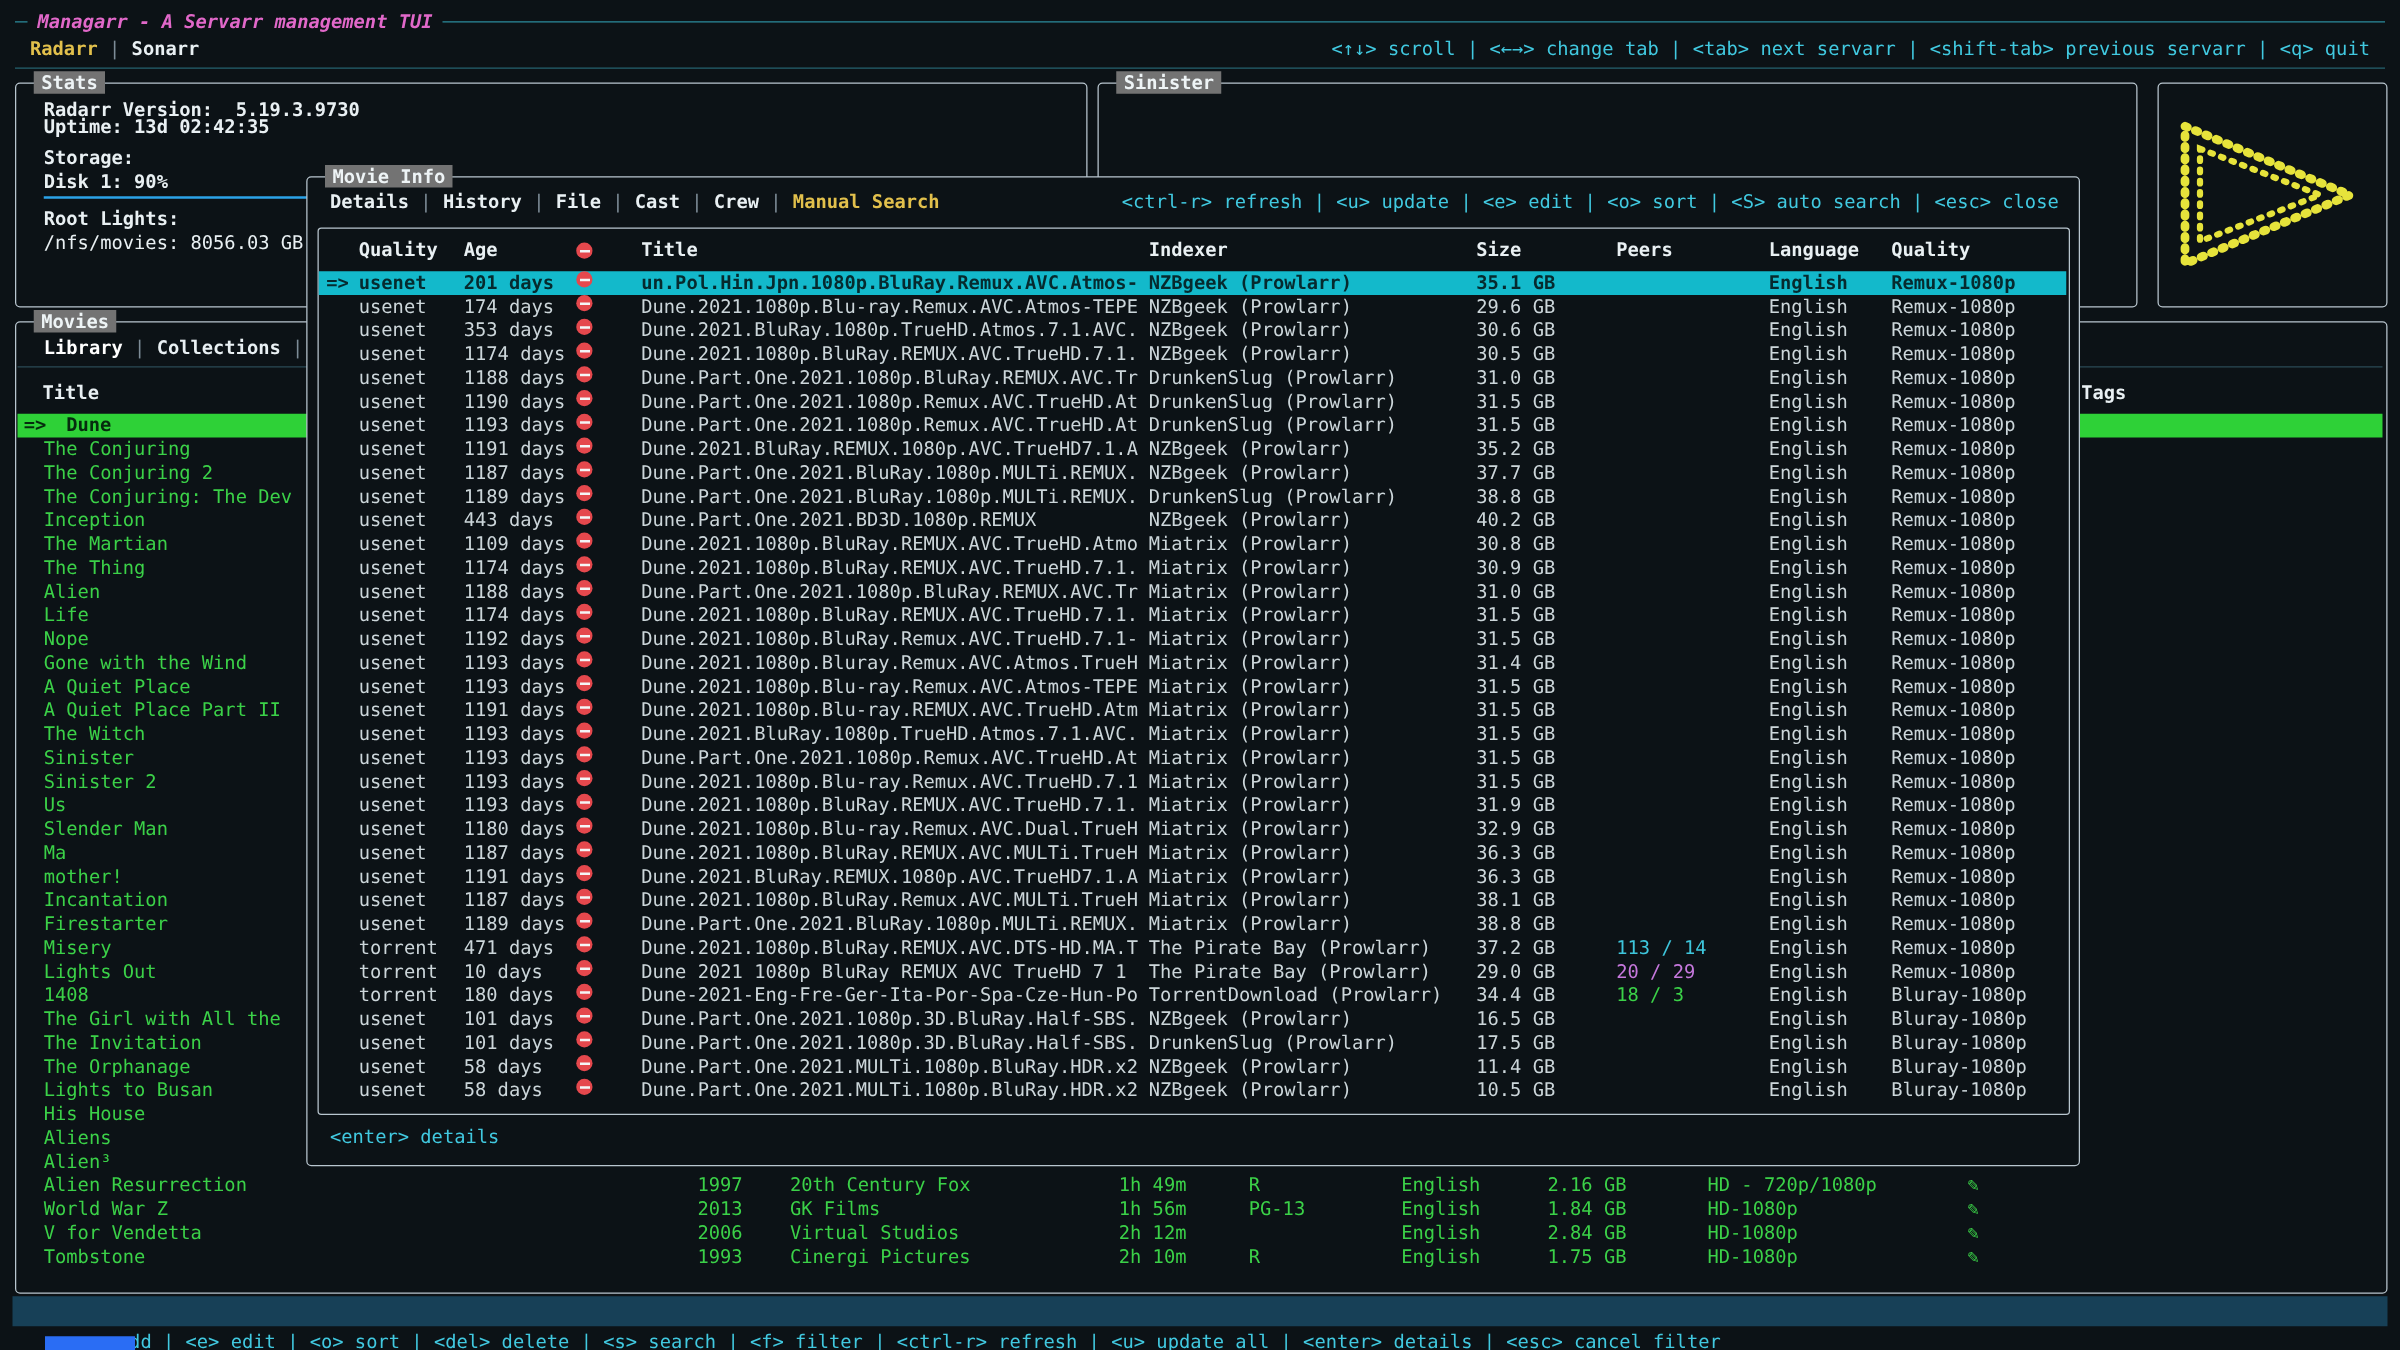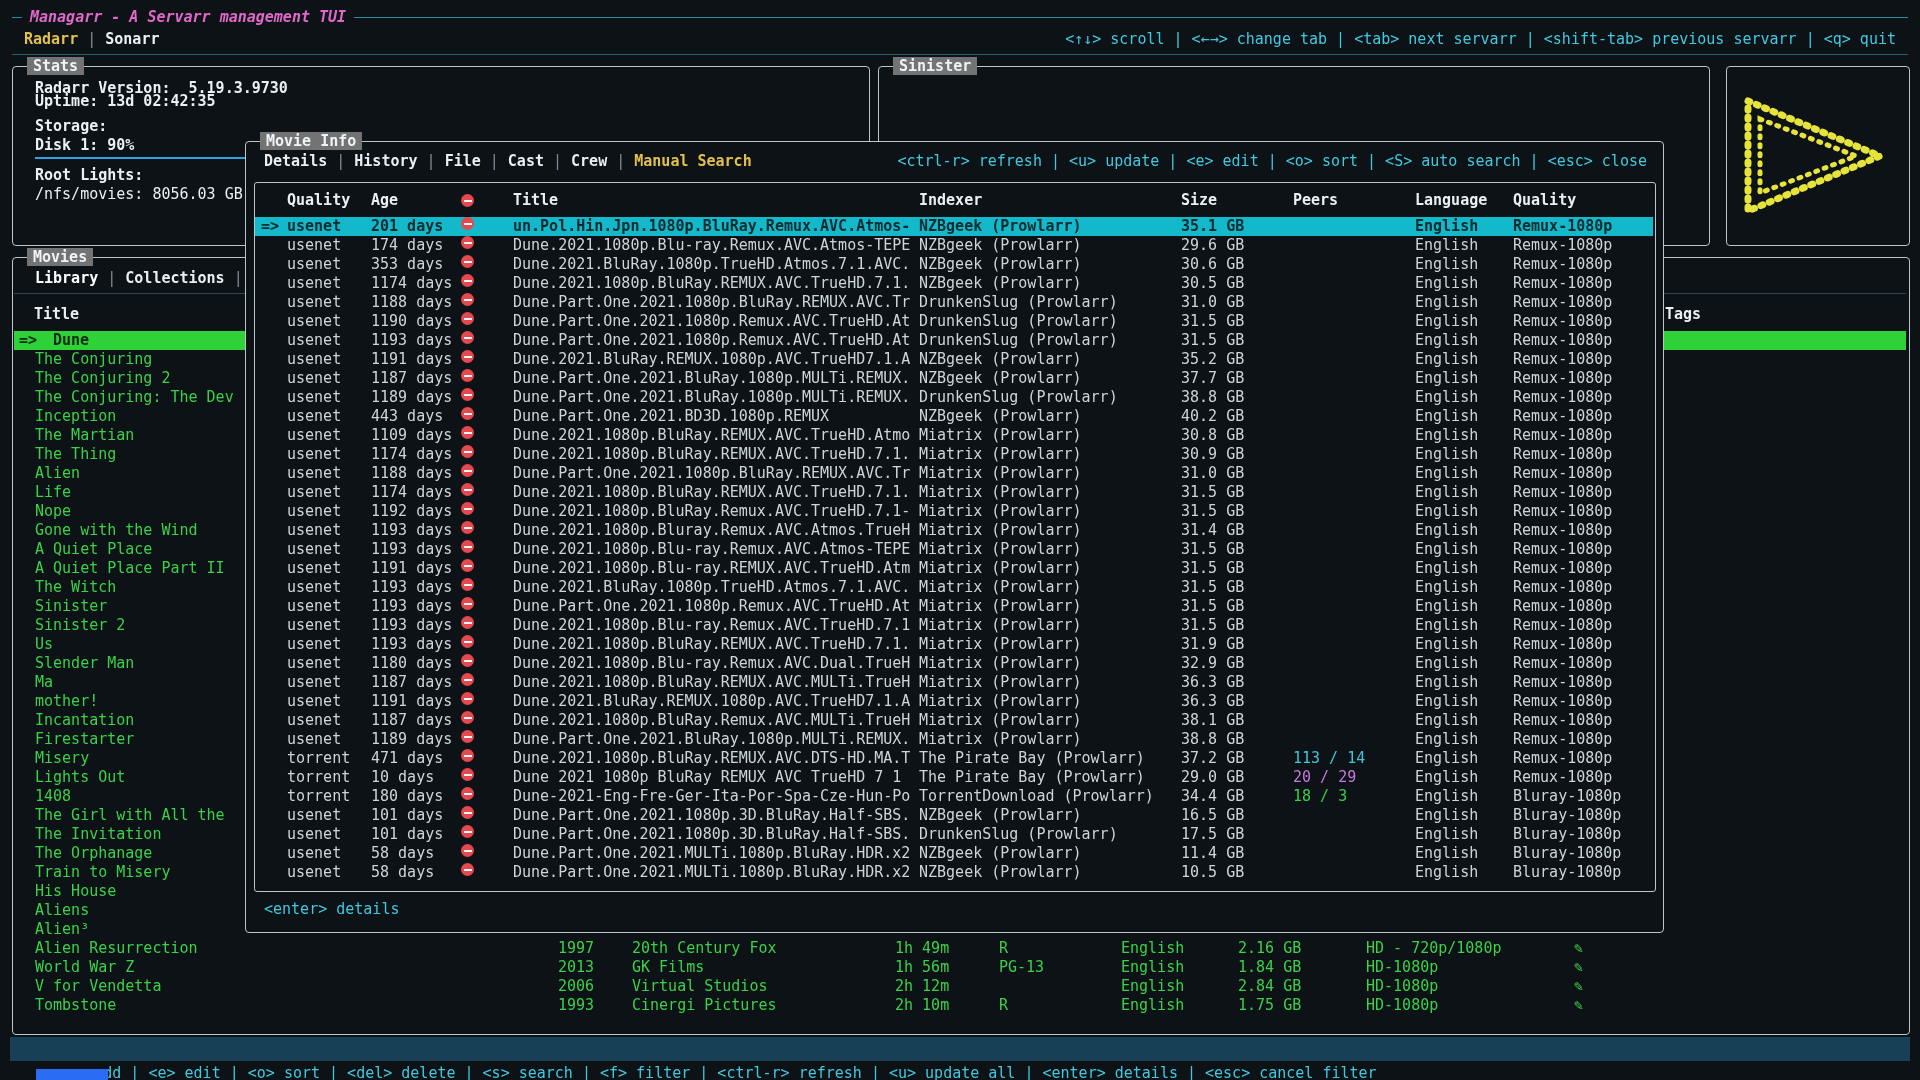--- a/index.html
+++ b/index.html
@@ -115,21 +115,21 @@
         <div class="movie-row" style="top: 342px;"><span style="left: 21px;">Ma</span></div>
         <div class="movie-row" style="top: 361px;"><span style="left: 21px;">mother!</span></div>
         <div class="movie-row" style="top: 380px;"><span style="left: 21px;">Incantation</span></div>
         <div class="movie-row" style="top: 399px;"><span style="left: 21px;">Firestarter</span></div>
         <div class="movie-row" style="top: 418px;"><span style="left: 21px;">Misery</span></div>
         <div class="movie-row" style="top: 437px;"><span style="left: 21px;">Lights Out</span></div>
         <div class="movie-row" style="top: 456px;"><span style="left: 21px;">1408</span></div>
         <div class="movie-row" style="top: 475px;"><span style="left: 21px;">The Girl with All the</span></div>
         <div class="movie-row" style="top: 494px;"><span style="left: 21px;">The Invitation</span></div>
         <div class="movie-row" style="top: 513px;"><span style="left: 21px;">The Orphanage</span></div>
-        <div class="movie-row" style="top: 532px;"><span style="left: 21px;">Train to Misery</span></div>
+        <div class="movie-row" style="top: 532px;"><span style="left: 21px;">Lights to Busan</span></div>
         <div class="movie-row" style="top: 551px;"><span style="left: 21px;">His House</span></div>
         <div class="movie-row" style="top: 570px;"><span style="left: 21px;">Aliens</span></div>
         <div class="movie-row" style="top: 589px;"><span style="left: 21px;">Alien³</span></div>
         <div class="movie-row" style="top: 608px;"><span style="left: 21px;">Alien Resurrection</span><span style="left: 544px;">1997</span><span style="left: 618px;">20th Century Fox</span><span style="left: 881px;">1h 49m</span><span style="left: 985px;">R</span><span style="left: 1107px;">English</span><span style="left: 1224px;">2.16 GB</span><span style="left: 1352px;">HD - 720p/1080p</span><span class="tag-icon" style="left: 1560px;">✎</span></div>
         <div class="movie-row" style="top: 627px;"><span style="left: 21px;">World War Z</span><span style="left: 544px;">2013</span><span style="left: 618px;">GK Films</span><span style="left: 881px;">1h 56m</span><span style="left: 985px;">PG-13</span><span style="left: 1107px;">English</span><span style="left: 1224px;">1.84 GB</span><span style="left: 1352px;">HD-1080p</span><span class="tag-icon" style="left: 1560px;">✎</span></div>
         <div class="movie-row" style="top: 646px;"><span style="left: 21px;">V for Vendetta</span><span style="left: 544px;">2006</span><span style="left: 618px;">Virtual Studios</span><span style="left: 881px;">2h 12m</span><span style="left: 1107px;">English</span><span style="left: 1224px;">2.84 GB</span><span style="left: 1352px;">HD-1080p</span><span class="tag-icon" style="left: 1560px;">✎</span></div>
         <div class="movie-row" style="top: 665px;"><span style="left: 21px;">Tombstone</span><span style="left: 544px;">1993</span><span style="left: 618px;">Cinergi Pictures</span><span style="left: 881px;">2h 10m</span><span style="left: 985px;">R</span><span style="left: 1107px;">English</span><span style="left: 1224px;">1.75 GB</span><span style="left: 1352px;">HD-1080p</span><span class="tag-icon" style="left: 1560px;">✎</span></div>
       </div>
   </div>
 

